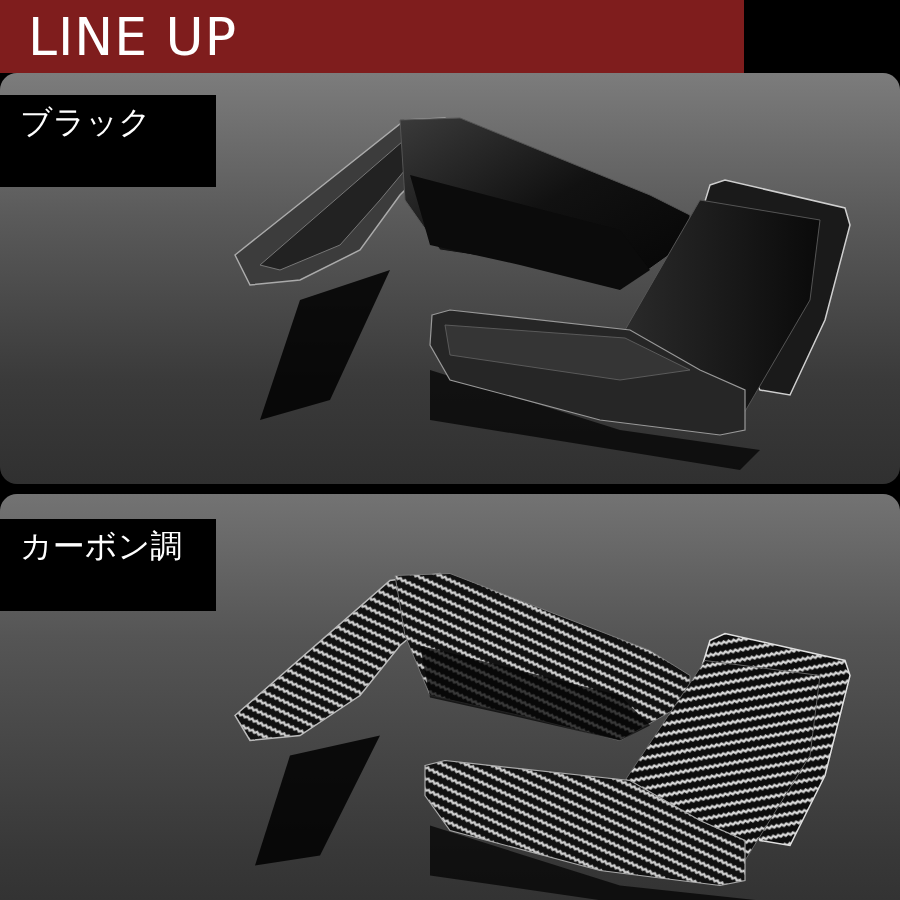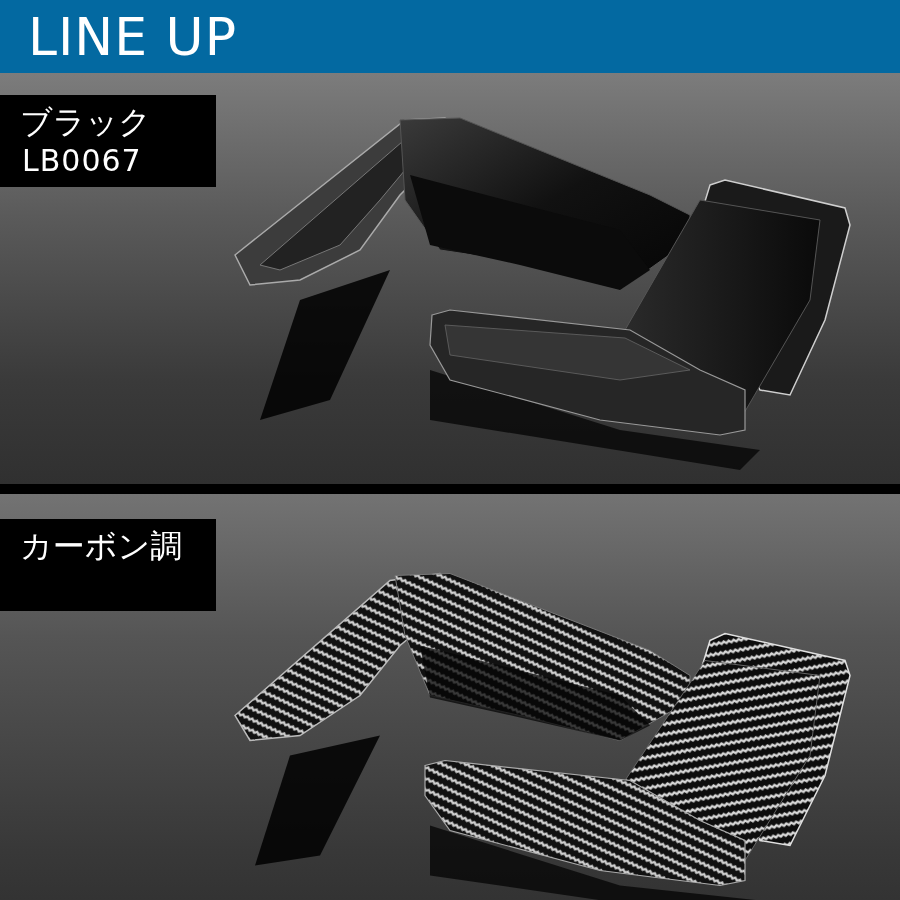--- a/index.html
+++ b/index.html
@@ -1,19 +1,19 @@
 <!DOCTYPE html>
 <html><head>
 <meta charset="utf-8">
 <style>
   html,body{margin:0;padding:0;background:#000;}
   body{width:900px;height:900px;position:relative;overflow:hidden;font-family:"DejaVu Sans","Liberation Sans",sans-serif;}
-  .header{position:absolute;left:0;top:0;width:900px;height:73px;background:#0369a1;}
+  .header{position:absolute;left:0;top:0;width:744px;height:73px;background:#7f1d1d;}
   .header-title{position:absolute;left:28px;top:6px;color:#fff;font-size:52px;line-height:62px;letter-spacing:1px;font-family:"DejaVu Sans",sans-serif;font-weight:normal;}
-  .panel{position:absolute;left:0;width:900px;overflow:hidden;}
+  .panel{position:absolute;left:0;width:900px;overflow:hidden;border-radius:17px;}
   .panel-1{top:73px;height:411px;background:linear-gradient(180deg,#7c7c7c 0%,#5a5a5a 35%,#3a3a3a 75%,#303030 100%);}
   .divider{position:absolute;left:0;top:484px;width:900px;height:10px;background:#000;}
   .panel-2{top:494px;height:477px;background:linear-gradient(180deg,#737373 0%,#555 30%,#383838 75%,#2b2b2b 100%);}
   .label-box{position:absolute;left:0;width:216px;height:92px;background:#000;}
   .label-1{top:22px;}
   .label-2{top:25px;}
   .label-name{position:absolute;left:20px;top:8px;color:#fff;font-size:32px;line-height:38px;white-space:nowrap;}
   .label-code{position:absolute;left:22px;top:48px;color:#fff;font-size:30px;line-height:36px;letter-spacing:1px;white-space:nowrap;}
   .product{position:absolute;left:0;top:0;width:900px;height:100%;}
   svg{display:block;}
@@ -49,21 +49,20 @@
     <path d="M410 175 L620 230 L650 270 L620 290 L520 265 L430 245 Z" fill="#0b0b0b"></path>
 
     <path d="M710 185 L725 180 L845 208 L850 225 L825 320 L790 395 L760 390 L690 250 Z" fill="#1a1a1a" stroke="#cfcfcf" stroke-width="1.5"></path>
     <path d="M700 200 L820 220 L810 300 L740 420 L650 420 L625 330 Z" fill="url(#blk2)" stroke="#555" stroke-width="1"></path>
 
     <path d="M432 315 L450 310 L630 330 L700 370 L745 390 L745 430 L720 435 L600 420 L450 380 L430 345 Z" fill="#262626" stroke="#999" stroke-width="1.2"></path>
     <path d="M445 325 L625 338 L690 370 L620 380 L450 355 Z" fill="#353535" stroke="#666" stroke-width="0.8"></path>
   </svg>
   <div class="label-box label-1">
     <div class="label-name">ブラック</div>
-    <div class="label-code">LB0067</div>
   </div>
 </div>
 
 <div class="divider"></div>
 
 <div class="panel panel-2">
   <svg class="product" width="900" height="406" viewBox="0 494 900 406">
     <defs>
       <pattern id="carbon" width="10" height="10" patternUnits="userSpaceOnUse" patternTransform="rotate(25)">
         <rect width="10" height="10" fill="#111"></rect>

